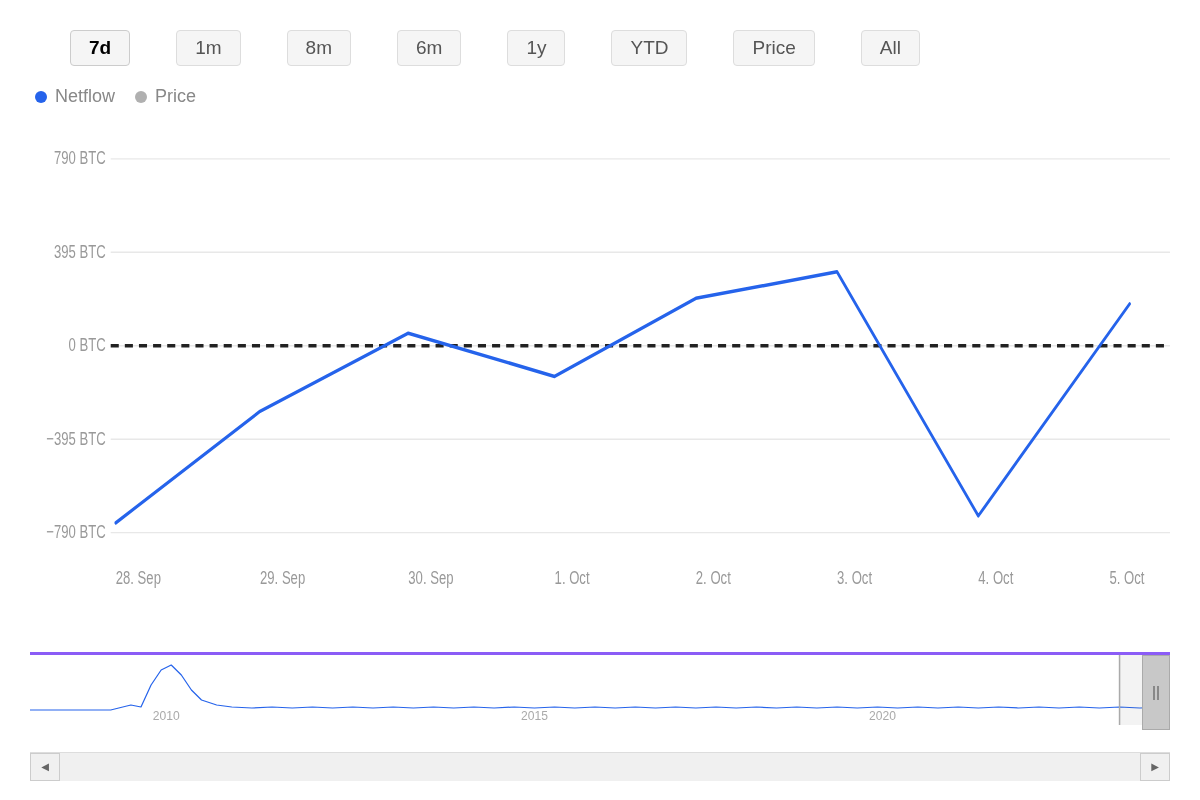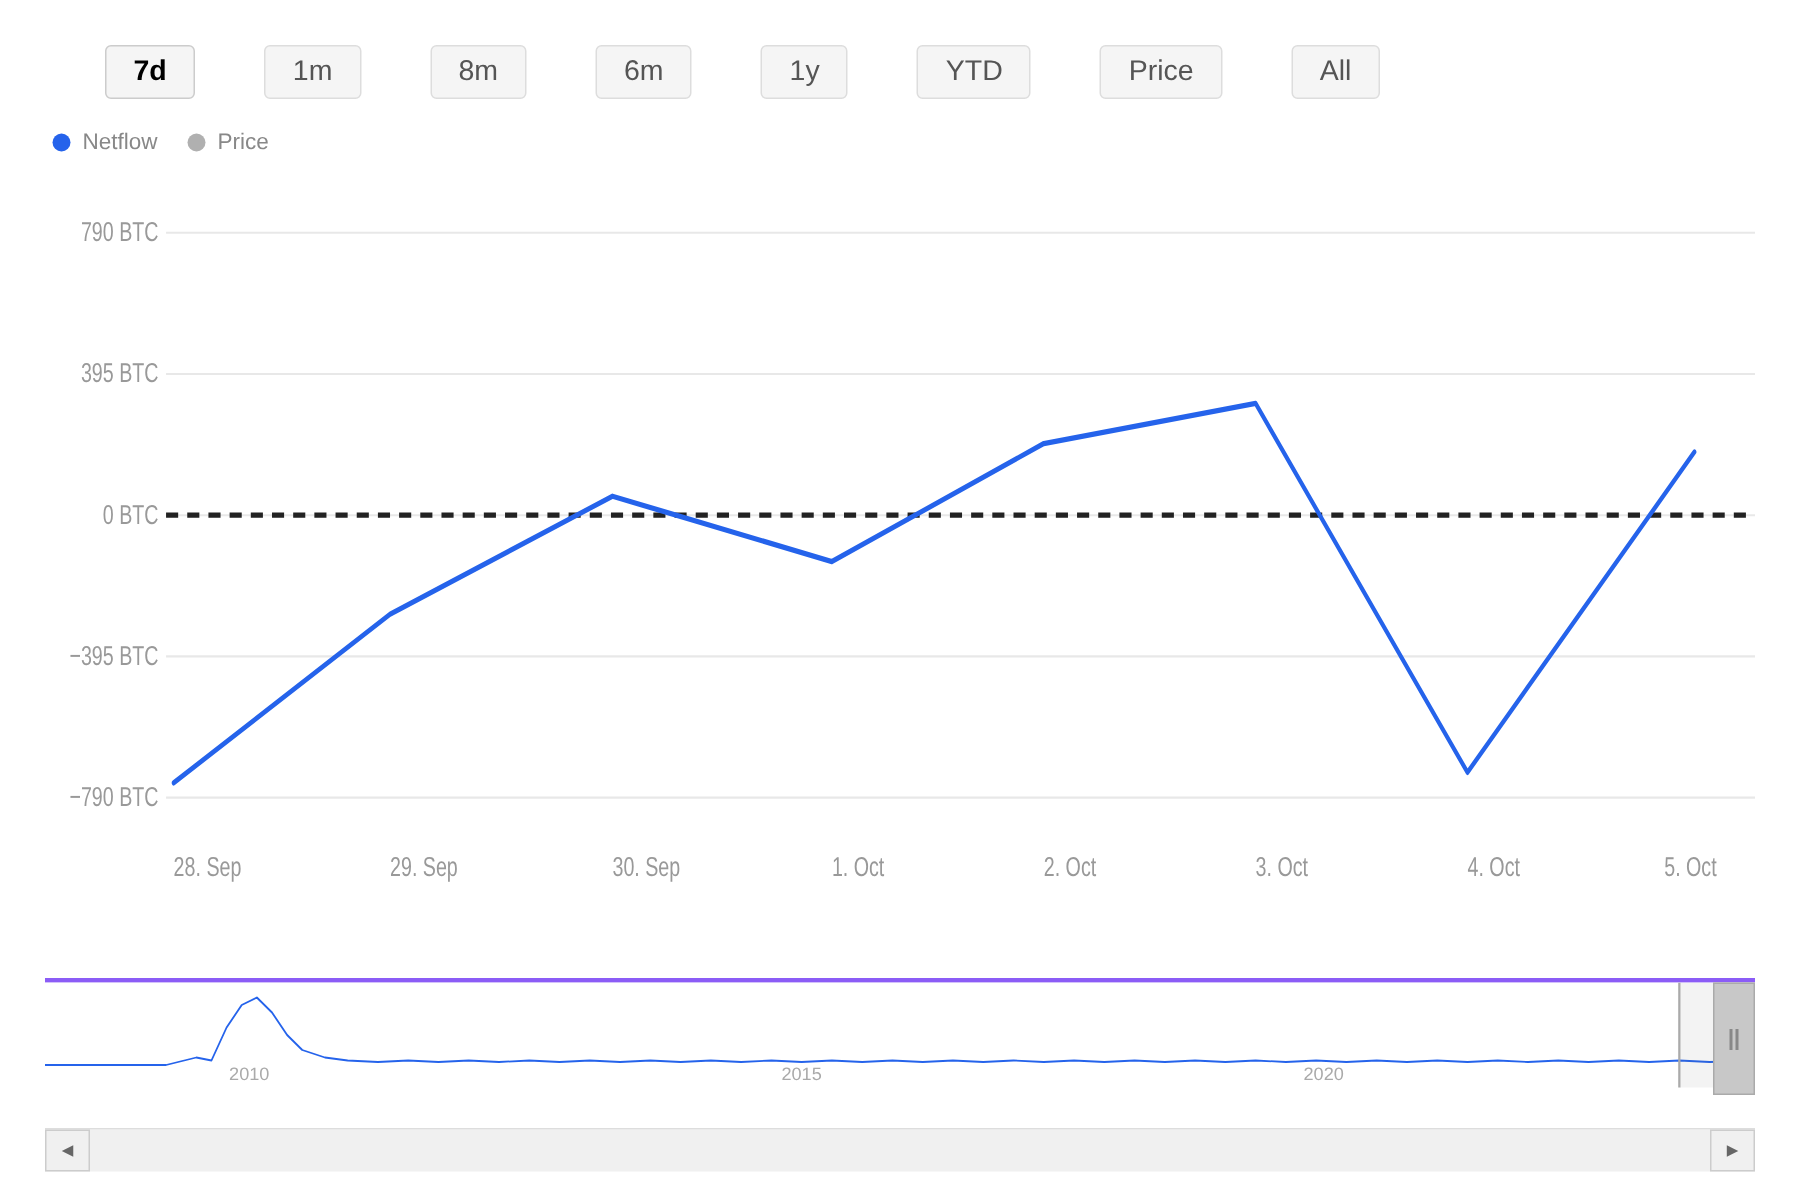--- a/index.html
+++ b/index.html
@@ -66,21 +66,21 @@
     .legend-dot {
       width: 12px;
       height: 12px;
       border-radius: 50%;
     }
 
     .legend-dot.blue { background: #2563eb; }
     .legend-dot.gray { background: #b0b0b0; }
 
     .legend-label {
-      font-size: 15px;
+      font-size: 18px;
       color: #888;
     }
 
     
     .chart-wrapper {
       flex: 1;
       display: flex;
       flex-direction: column;
       position: relative;
     }

